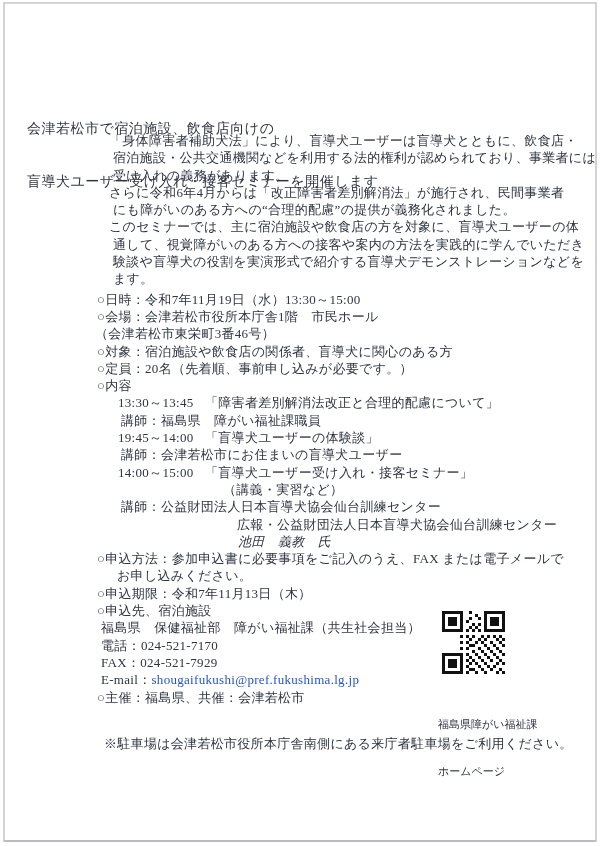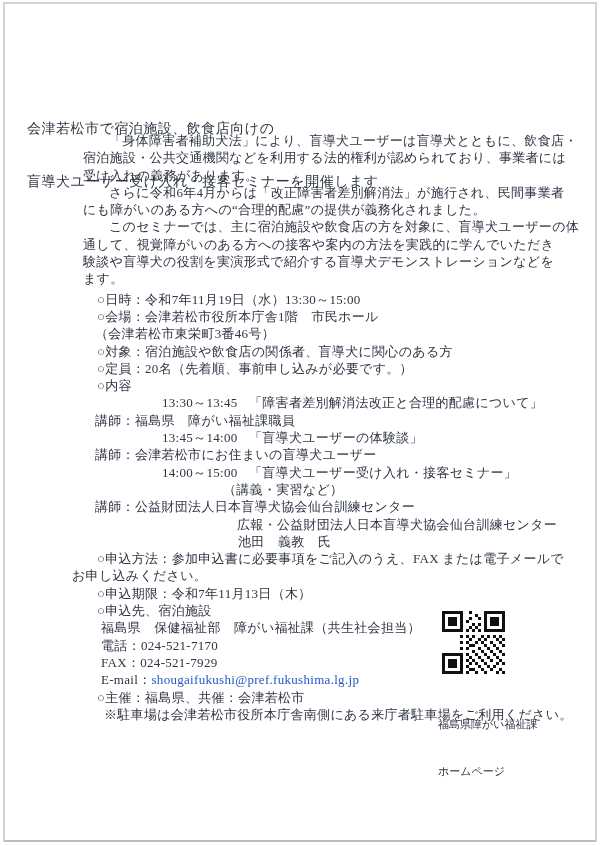--- a/index.html
+++ b/index.html
@@ -21,33 +21,33 @@
     letter-spacing:0.5px;white-space:pre;margin-left:22px;
   }
   .content{
     position:absolute;top:128px;left:0;width:100%;
   }
   .line{
     font-size:13px;line-height:17.3px;height:17.3px;
     white-space:pre;letter-spacing:0.3px;
   }
   .pl-ind{padding-left:104px;}
-  .pl-body{padding-left:78px;}
+  .pl-body{padding-left:108px;}
   .pl-item{padding-left:92px;}
   .pl-addr{padding-left:90px;}
-  .pl-note2{padding-left:67px;}
+  .pl-note2{padding-left:112px;}
   .pl-contact{padding-left:96px;}
-  .pl-lect{padding-left:90px;}
+  .pl-lect{padding-left:116px;}
   .pl-kogi{padding-left:218px;}
   .pl-dept{padding-left:232px;}
-  .pl-name{padding-left:233px;}
-  .sched{padding-left:113px;margin-left:44px;}
+  .pl-name{padding-left:233px;font-style:italic;}
+  .sched{padding-left:113px;}
   .sched .time{display:inline-block;width:87px;}
   .gap-list{margin-top:3px;}
-  .footer-line{padding-left:99px;}
+  .footer-line{padding-left:99px;margin-top:30px;font-family:Liberation Mono, monospace;}
   .email-link{
     color:var(--link,#2456c7);
     cursor:pointer;
   }
   .qr-block{
     position:absolute;left:437px;top:607px;width:100px;
   }
   .qr-svg{width:63px;height:63px;display:block;}
   .qr-caption{
     position:absolute;left:433px;top:682px;
@@ -81,21 +81,21 @@
 
     <div class="line pl-item gap-list">○日時：令和7年11月19日（水）13:30～15:00</div>
     <div class="line pl-item">○会場：会津若松市役所本庁舎1階　市民ホール</div>
     <div class="line pl-addr">（会津若松市東栄町3番46号）</div>
     <div class="line pl-item">○対象：宿泊施設や飲食店の関係者、盲導犬に関心のある方</div>
     <div class="line pl-item">○定員：20名（先着順、事前申し込みが必要です。）</div>
     <div class="line pl-item">○内容</div>
 
     <div class="line sched"><span class="time">13:30～13:45</span><span>「障害者差別解消法改正と合理的配慮について」</span></div>
     <div class="line pl-lect">講師：福島県　障がい福祉課職員</div>
-    <div class="line sched"><span class="time">13:45～14:00</span><span>「盲導犬ユーザーの体験談」</span></div>
+    <div class="line sched"><span class="time">19:45～14:00</span><span>「盲導犬ユーザーの体験談」</span></div>
     <div class="line pl-lect">講師：会津若松市にお住まいの盲導犬ユーザー</div>
     <div class="line sched"><span class="time">14:00～15:00</span><span>「盲導犬ユーザー受け入れ・接客セミナー」</span></div>
     <div class="line pl-kogi">（講義・実習など）</div>
     <div class="line pl-lect">講師：公益財団法人日本盲導犬協会仙台訓練センター</div>
     <div class="line pl-dept">広報・公益財団法人日本盲導犬協会仙台訓練センター</div>
     <div class="line pl-name">池田　義教　氏</div>
 
     <div class="line pl-item">○申込方法：参加申込書に必要事項をご記入のうえ、FAX または電子メールで</div>
     <div class="line pl-note2">お申し込みください。</div>
     <div class="line pl-item">○申込期限：令和7年11月13日（木）</div>

